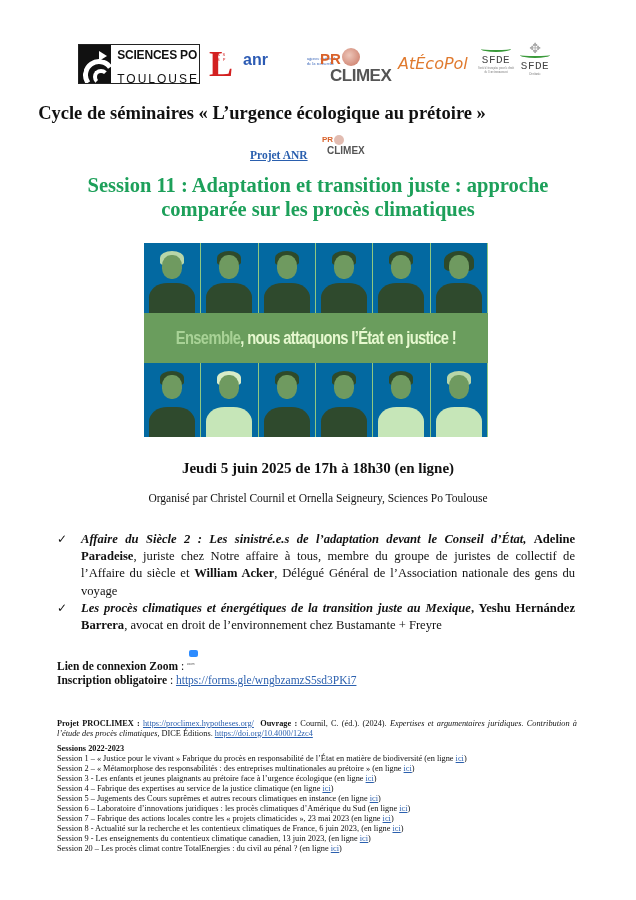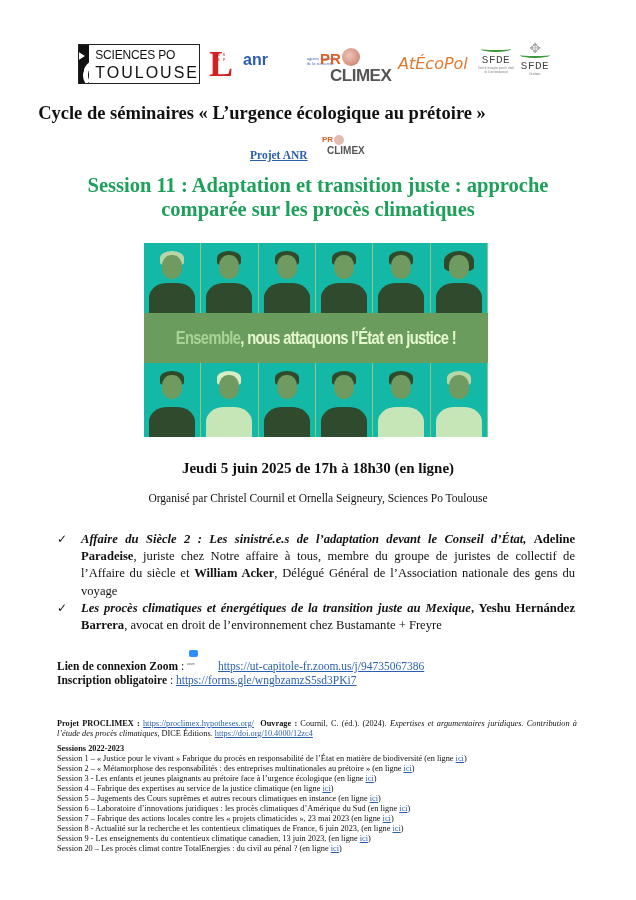--- a/index.html
+++ b/index.html
@@ -7,22 +7,22 @@
   body { font-family: "Liberation Serif", "DejaVu Serif", serif; color: #111; position: relative; }
 
   .logos { position: absolute; top: 42px; left: 78px; width: 470px; height: 46px; }
   .logo { position: absolute; }
   .sp { left: 0; top: 2px; width: 122px; height: 40px; border: 1px solid #222; display: flex; }
   .sp-black { width: 38px; height: 100%; background: #111; position: relative; overflow: hidden; }
   .sp-black .arc1 { position: absolute; left: 4px; top: 14px; width: 32px; height: 32px; border: 5px solid #fff; border-radius: 50%; border-right-color: transparent; border-bottom-color: transparent; transform: rotate(10deg);}
   .sp-black .arc2 { position: absolute; left: 14px; top: 24px; width: 16px; height: 16px; border: 4px solid #fff; border-radius: 50%; border-right-color: transparent; border-bottom-color: transparent;}
   .sp-black .arrow { position: absolute; right: 4px; top: 6px; width: 0; height: 0; border-left: 8px solid #fff; border-top: 5px solid transparent; border-bottom: 5px solid transparent; }
   .sp-text { padding: 4px 0 0 6px; font-family: "Liberation Sans", sans-serif; line-height: 1; }
-  .sp-text .l1 { font-size: 12px; font-weight: normal; letter-spacing: -0.2px; }
-  .sp-text .l2 { font-size: 16px; letter-spacing: 2px; margin-top: 4px; }
+  .sp-text .l1 { font-size: 12px; font-weight: bold; letter-spacing: -0.2px; }
+  .sp-text .l2 { font-size: 12px; letter-spacing: 2px; margin-top: 12px; }
 
   .lasp { left: 131px; top: 6px; width: 22px; height: 36px; }
   .lasp .L { font-family: "Liberation Serif", serif; color: #d32020; font-size: 36px; line-height: 32px; font-weight: bold; }
   .lasp .tiny { position: absolute; left: 8px; top: 4px; font-size: 4px; color: #d32020; font-family: "Liberation Sans", sans-serif; line-height: 5px; letter-spacing: 1px; }
 
   .anr { left: 165px; top: 10px; display: flex; align-items: flex-start; gap: 36px; }
   .anr .big { font-family: "Liberation Sans", sans-serif; font-weight: bold; color: #2c5bb4; font-size: 16px; line-height: 16px; }
   .anr .sm { font-size: 4.5px; color: #2c5bb4; line-height: 5px; margin-left: 3px; margin-top: 4px; font-family: "Liberation Serif", serif; }
 
   .proclimex { left: 242px; top: 6px; width: 70px; height: 40px; font-family: "Liberation Sans", sans-serif; font-weight: bold; }
@@ -42,21 +42,21 @@
   .cycle-title { position: absolute; top: 103px; left: 0; width: 524px; text-align: center; font-weight: bold; font-size: 18.5px; color: #111; }
   .projet { position: absolute; top: 132px; left: 0; width: 636px; text-align: center; height: 30px; }
   .projet a { position: absolute; left: 250px; top: 17px; font-size: 11.5px; font-weight: bold; color: #2a5fae; text-decoration: underline; }
   .mini-pc { position: absolute; left: 322px; top: 3px; width: 40px; height: 26px; font-family: "Liberation Sans", sans-serif; font-weight: bold; }
   .mini-pc .pr { position: absolute; left: 0; top: 0; color: #d9622b; font-size: 8px; }
   .mini-pc .g { position: absolute; left: 12px; top: 0; width: 10px; height: 10px; border-radius: 50%; background: #d6a090; opacity: .7; }
   .mini-pc .cl { position: absolute; left: 5px; top: 10px; color: #555; font-size: 10px; }
 
   .session-title { position: absolute; top: 173px; left: 0; width: 636px; text-align: center; color: #1da05a; font-weight: bold; font-size: 20.5px; line-height: 24px; }
 
-  .poster { position: absolute; left: 144px; top: 243px; width: 344px; height: 194px; background: #14b8a6; overflow: hidden; }
+  .poster { position: absolute; left: 144px; top: 243px; width: 344px; height: 194px; background: #0369a1; overflow: hidden; }
   .row { position: absolute; left: 0; width: 344px; height: 70px; display: flex; }
   .row.top { top: 0; }
   .row.bottom { top: 120px; height: 74px; }
   .tile { flex: 1; position: relative; overflow: hidden; border-right: 1px solid #8fc880; }
   .tile .head { position: absolute; left: 50%; top: 12px; width: 20px; height: 24px; margin-left: -10px; border-radius: 45%; background: #6f9a60; }
   .tile .hair { position: absolute; left: 50%; top: 8px; width: 24px; height: 14px; margin-left: -12px; border-radius: 50% 50% 20% 20%; background: #2e4a2a; }
   .tile .body { position: absolute; left: 50%; bottom: -6px; width: 46px; height: 36px; margin-left: -23px; border-radius: 40% 40% 0 0; background: #2f4a2d; }
   .tile .body.light { background: #c6e6b8; }
   .banner { position: absolute; left: 0; top: 70px; width: 344px; height: 50px; background: #6a9d5d; display: flex; align-items: center; justify-content: center; }
   .banner-text { font-family: "Liberation Sans", sans-serif; font-weight: bold; font-size: 18px; color: #e6f8cf; letter-spacing: -0.8px; transform: scaleX(0.82); white-space: nowrap; }
@@ -223,21 +223,20 @@
   <div class="talk">
     <span class="check">✓</span>
     <b><i>Les procès climatiques et énergétiques de la transition juste au Mexique</i></b><b>, </b><b>Yeshu Hernández Barrera</b><span>, avocat en droit de l’environnement chez Bustamante + Freyre</span>
   </div>
 </div>
 
 <div class="links">
   <div>
     <b>Lien de connexion Zoom</b> :
     <span class="zoom-ic"><span class="blue"></span><span class="t">zoom</span></span>
-    <a>https://ut-capitole-fr.zoom.us/j/94735067386</a>
   </div>
   <div>
     <b>Inscription obligatoire</b> : <a>https://forms.gle/wngbzamzS5sd3PKi7</a>
   </div>
 </div>
 
 <div class="footer">
   <div class="proj">
     <b>Projet PROCLIMEX :</b>
     <a>https://proclimex.hypotheses.org/</a>&nbsp;

